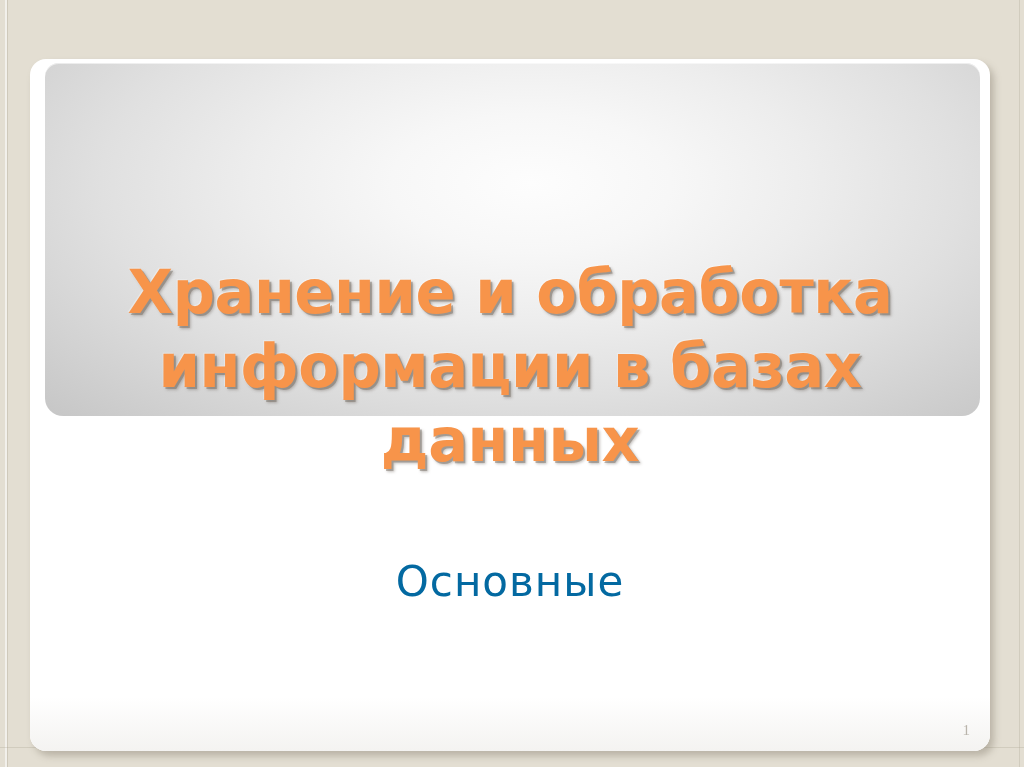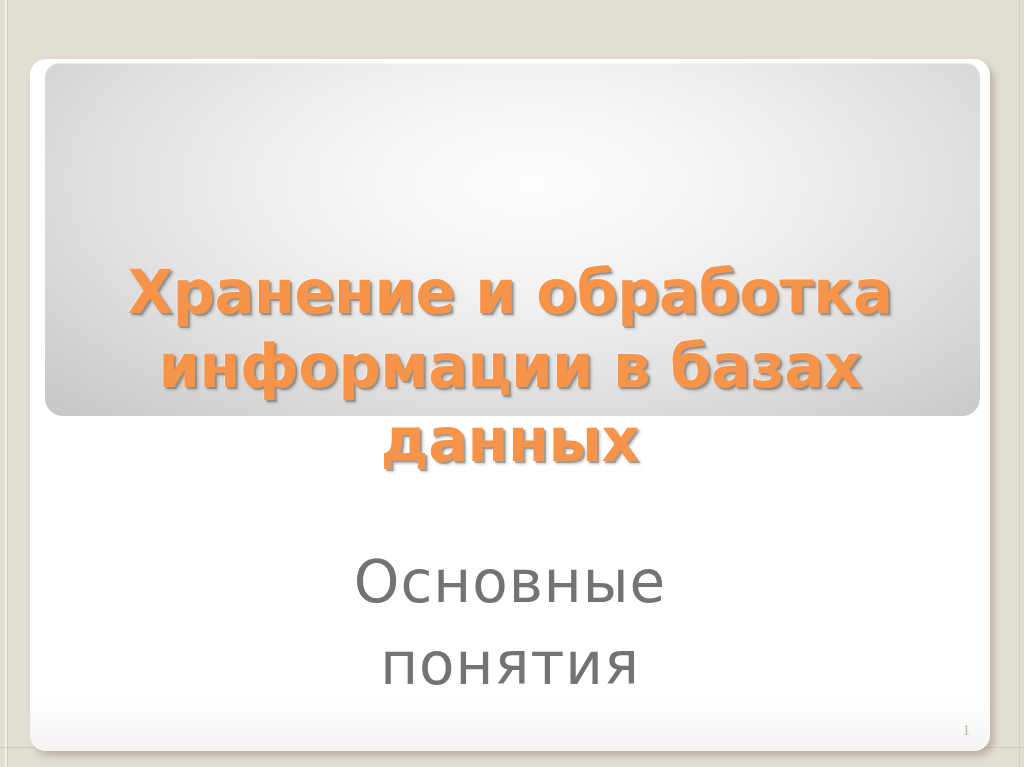--- a/index.html
+++ b/index.html
@@ -131,24 +131,24 @@
     left: 0;
     right: 0;
     top: 482px;
     text-align: center;
     z-index: 4;
   }
   .subtitle-line {
     display: block;
     font-family: "DejaVu Sans", sans-serif;
     font-weight: normal;
-    font-size: 58px;
+    font-size: 42px;
     line-height: 82px;
     letter-spacing: 1px;
-    color: #737373;
+    color: #0369a1;
     white-space: nowrap;
   }
 
   
   #page-number {
     position: absolute;
     right: 20px;
     bottom: 12px;
     font-family: "Liberation Serif", serif;
     font-size: 15px;
@@ -171,21 +171,20 @@
     <div id="banner"></div>
 
     <div id="title-block">
       <span class="title-line">Хранение и обработка</span>
       <span class="title-line">информации в базах</span>
       <span class="title-line">данных</span>
     </div>
 
     <div id="subtitle-block">
       <span class="subtitle-line">Основные</span>
-      <span class="subtitle-line">понятия</span>
     </div>
 
     <div id="slide-sheen"></div>
 
     <div id="page-number">1</div>
 
   </div>
 </div>
 
 </body></html>

